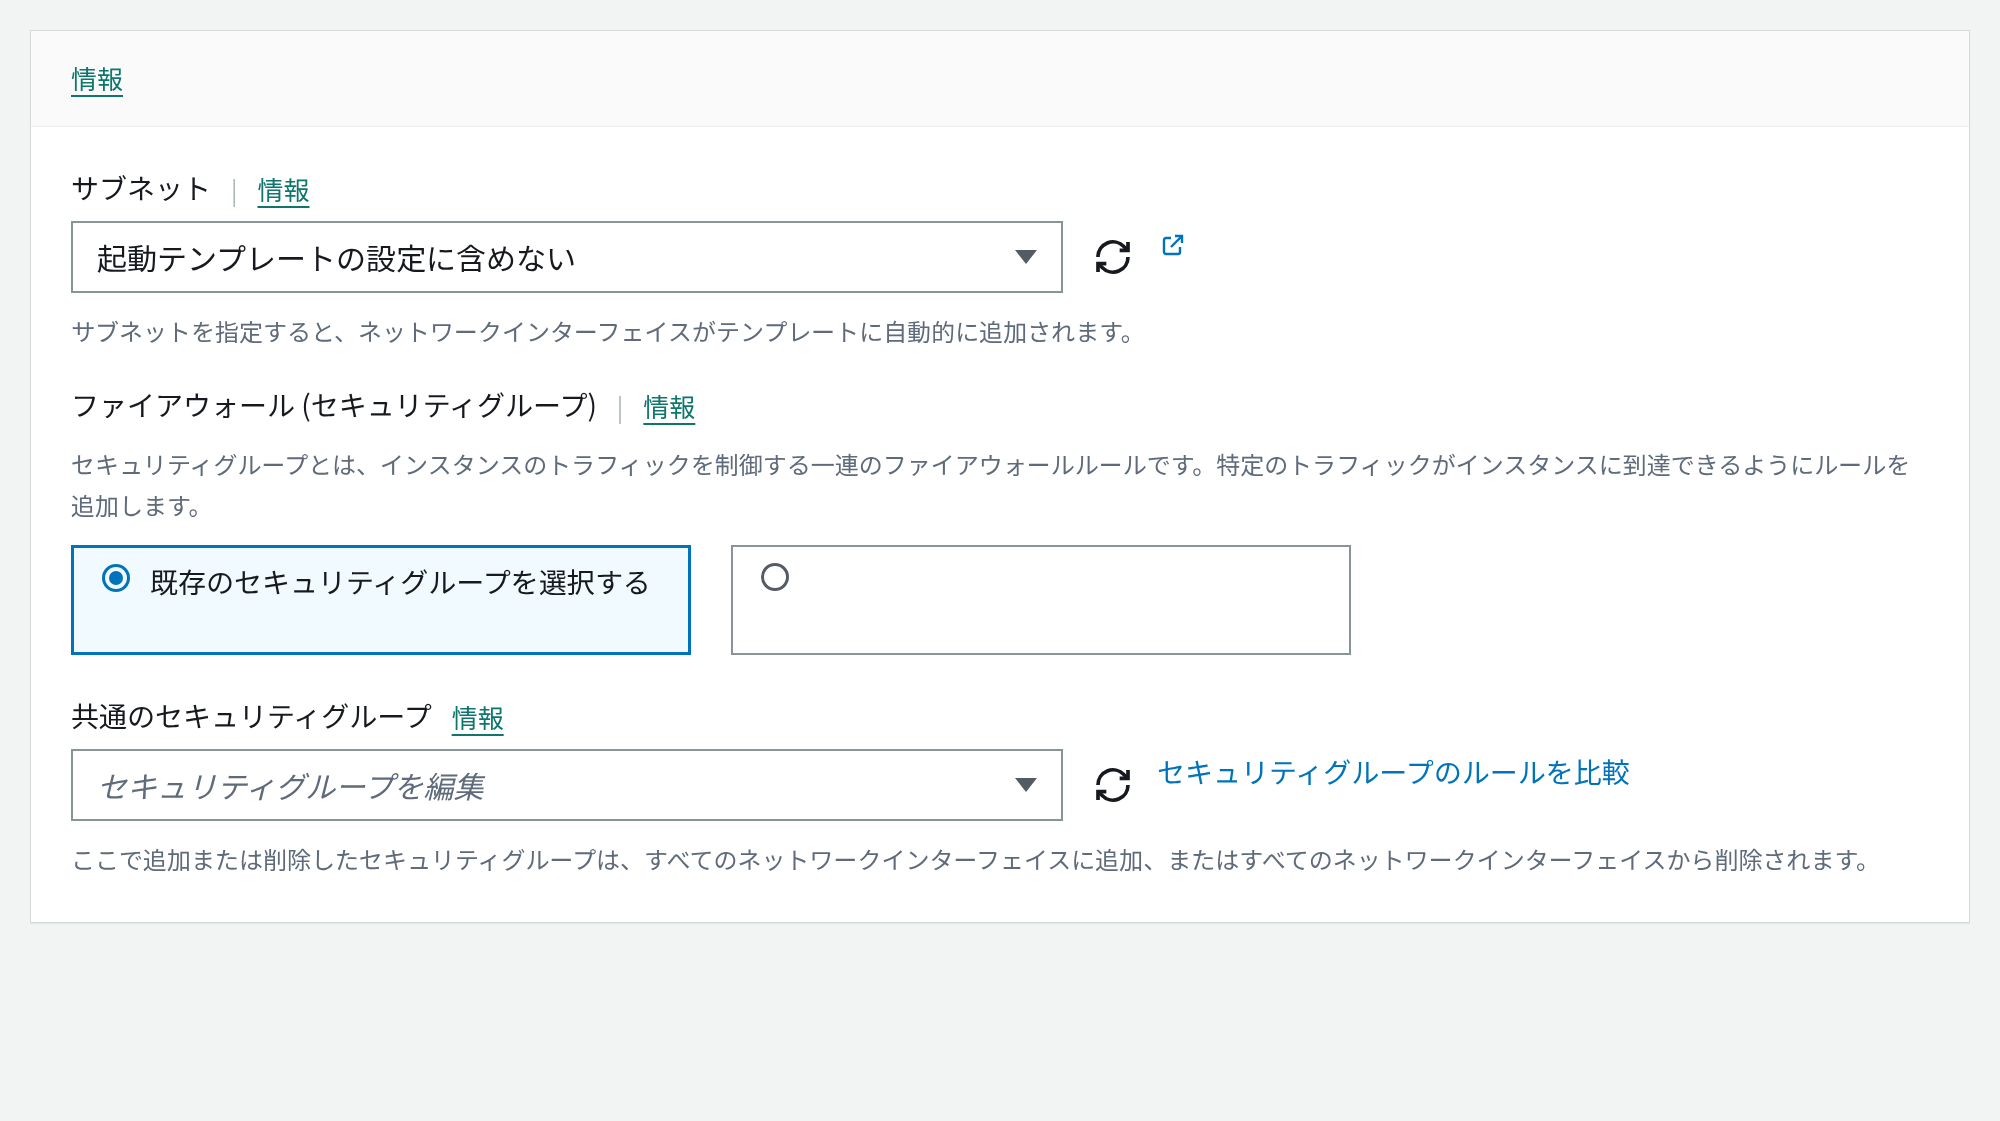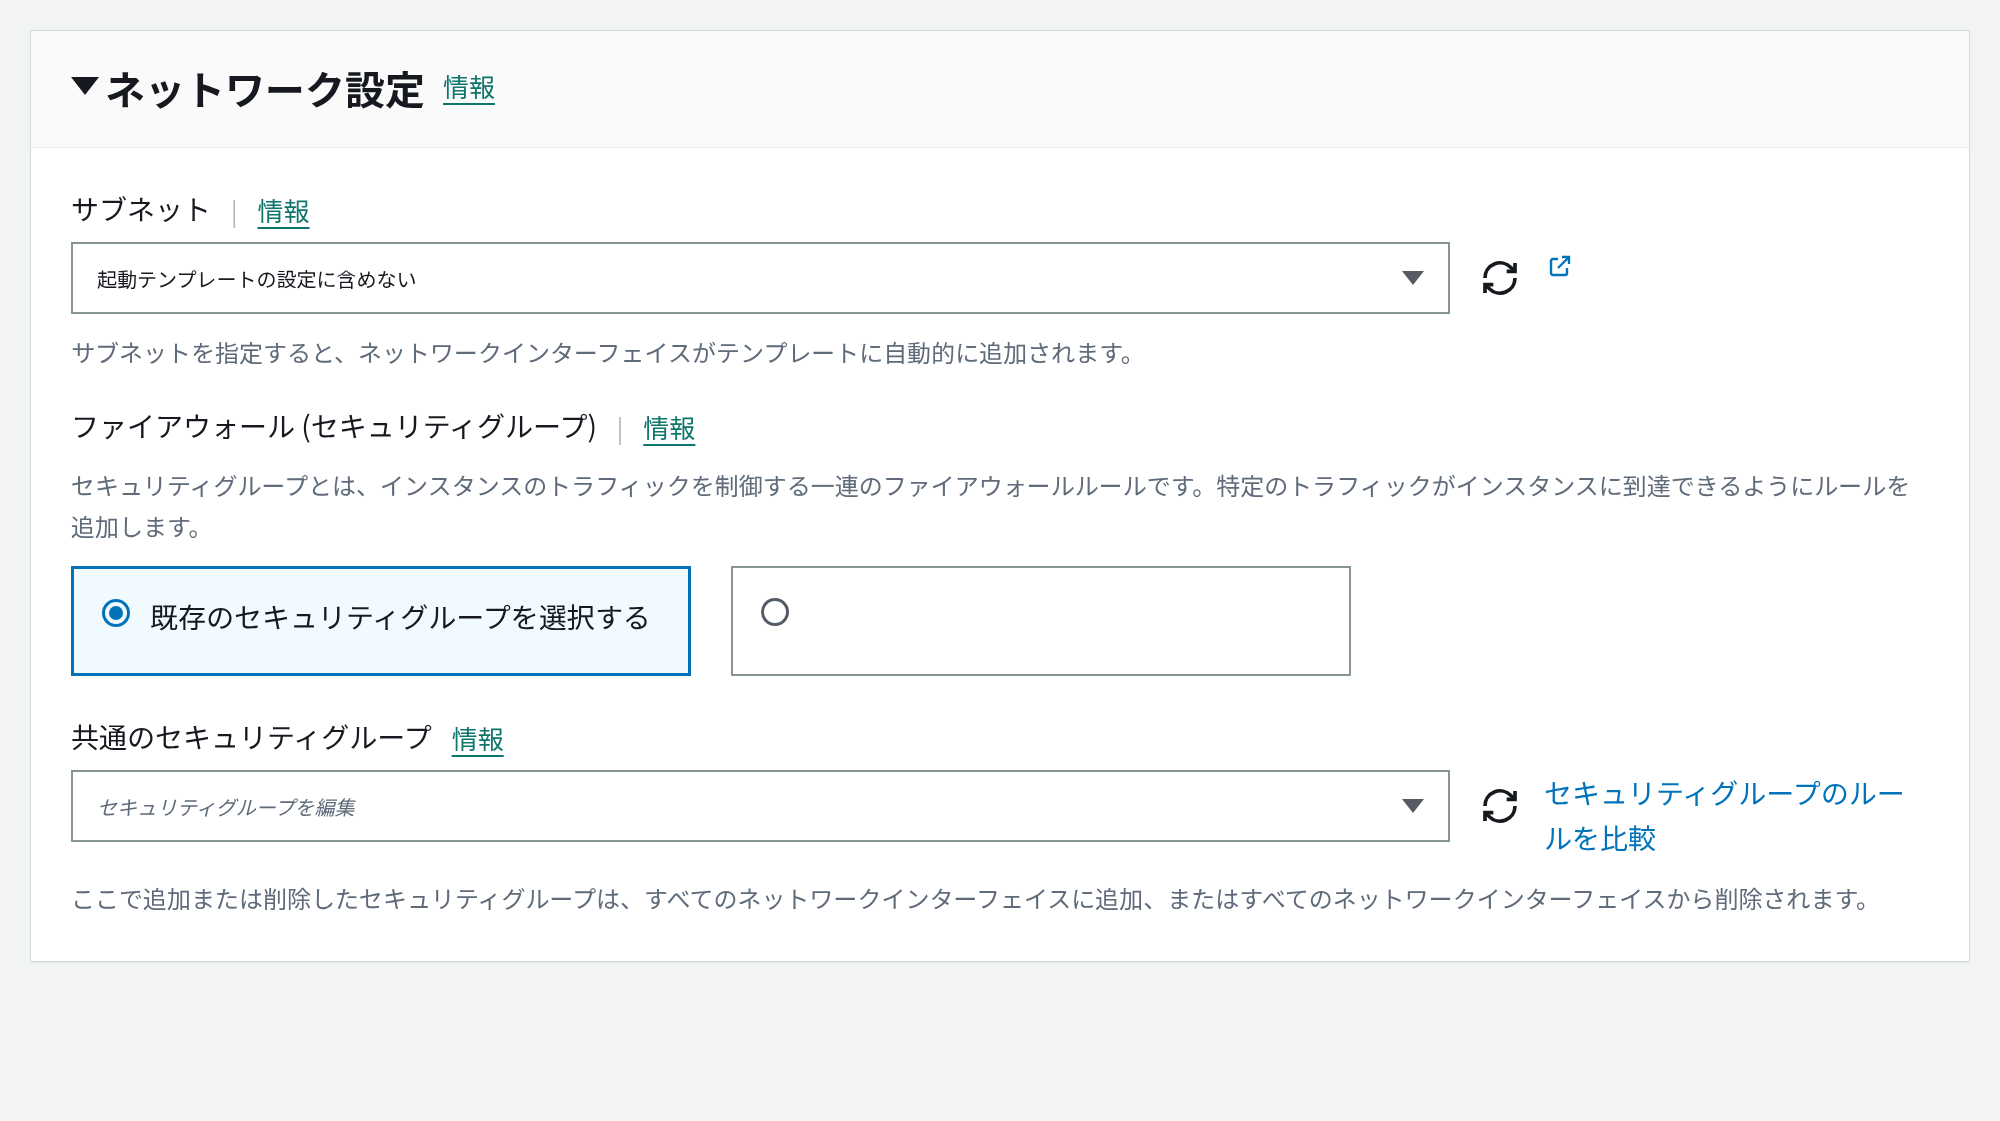--- a/index.html
+++ b/index.html
@@ -71,29 +71,29 @@
       color: #aab7b8;
       font-size: 24px;
     }
     .row {
       display: flex;
       align-items: flex-start;
       gap: 24px;
     }
     .select-box {
       flex: 0 0 auto;
-      width: 1379px;
+      width: 992px;
       height: 72px;
       border: 2px solid #879596;
       background: #ffffff;
       display: flex;
       align-items: center;
       justify-content: space-between;
       padding: 0 24px;
-      font-size: 20px;
+      font-size: 30px;
       color: #16191f;
     }
     .select-box.placeholder {
       color: #5f6b7a;
       font-style: italic;
     }
     .select-caret {
       width: 0;
       height: 0;
       border-left: 11px solid transparent;
@@ -142,21 +142,21 @@
     }
     .radio-row {
       display: flex;
       gap: 40px;
       margin-top: 20px;
       margin-bottom: 40px;
     }
     .radio-card {
       border: 2px solid #879596;
       background: #ffffff;
-      padding: 26px 28px;
+      padding: 12px 28px;
       display: flex;
       align-items: flex-start;
       gap: 20px;
       width: 620px;
       min-height: 110px;
     }
     .radio-card.selected {
       border: 3px solid #0073bb;
       background: #f1faff;
     }
@@ -188,24 +188,20 @@
       color: #16191f;
       line-height: 1.55;
     }
   </style>
 </head>
 <body>
 
 <div class="panel">
 
   <div class="panel-header">
-    <span class="panel-title">
-      <span class="caret"></span>
-      <span>ネットワーク設定</span>
-    </span>
     <a class="info-link">情報</a>
   </div>
 
   <div class="panel-body">
 
     <div class="field-label-row">
       <span class="field-label">サブネット</span>
       <span class="divider">|</span>
       <a class="info-link">情報</a>
     </div>

